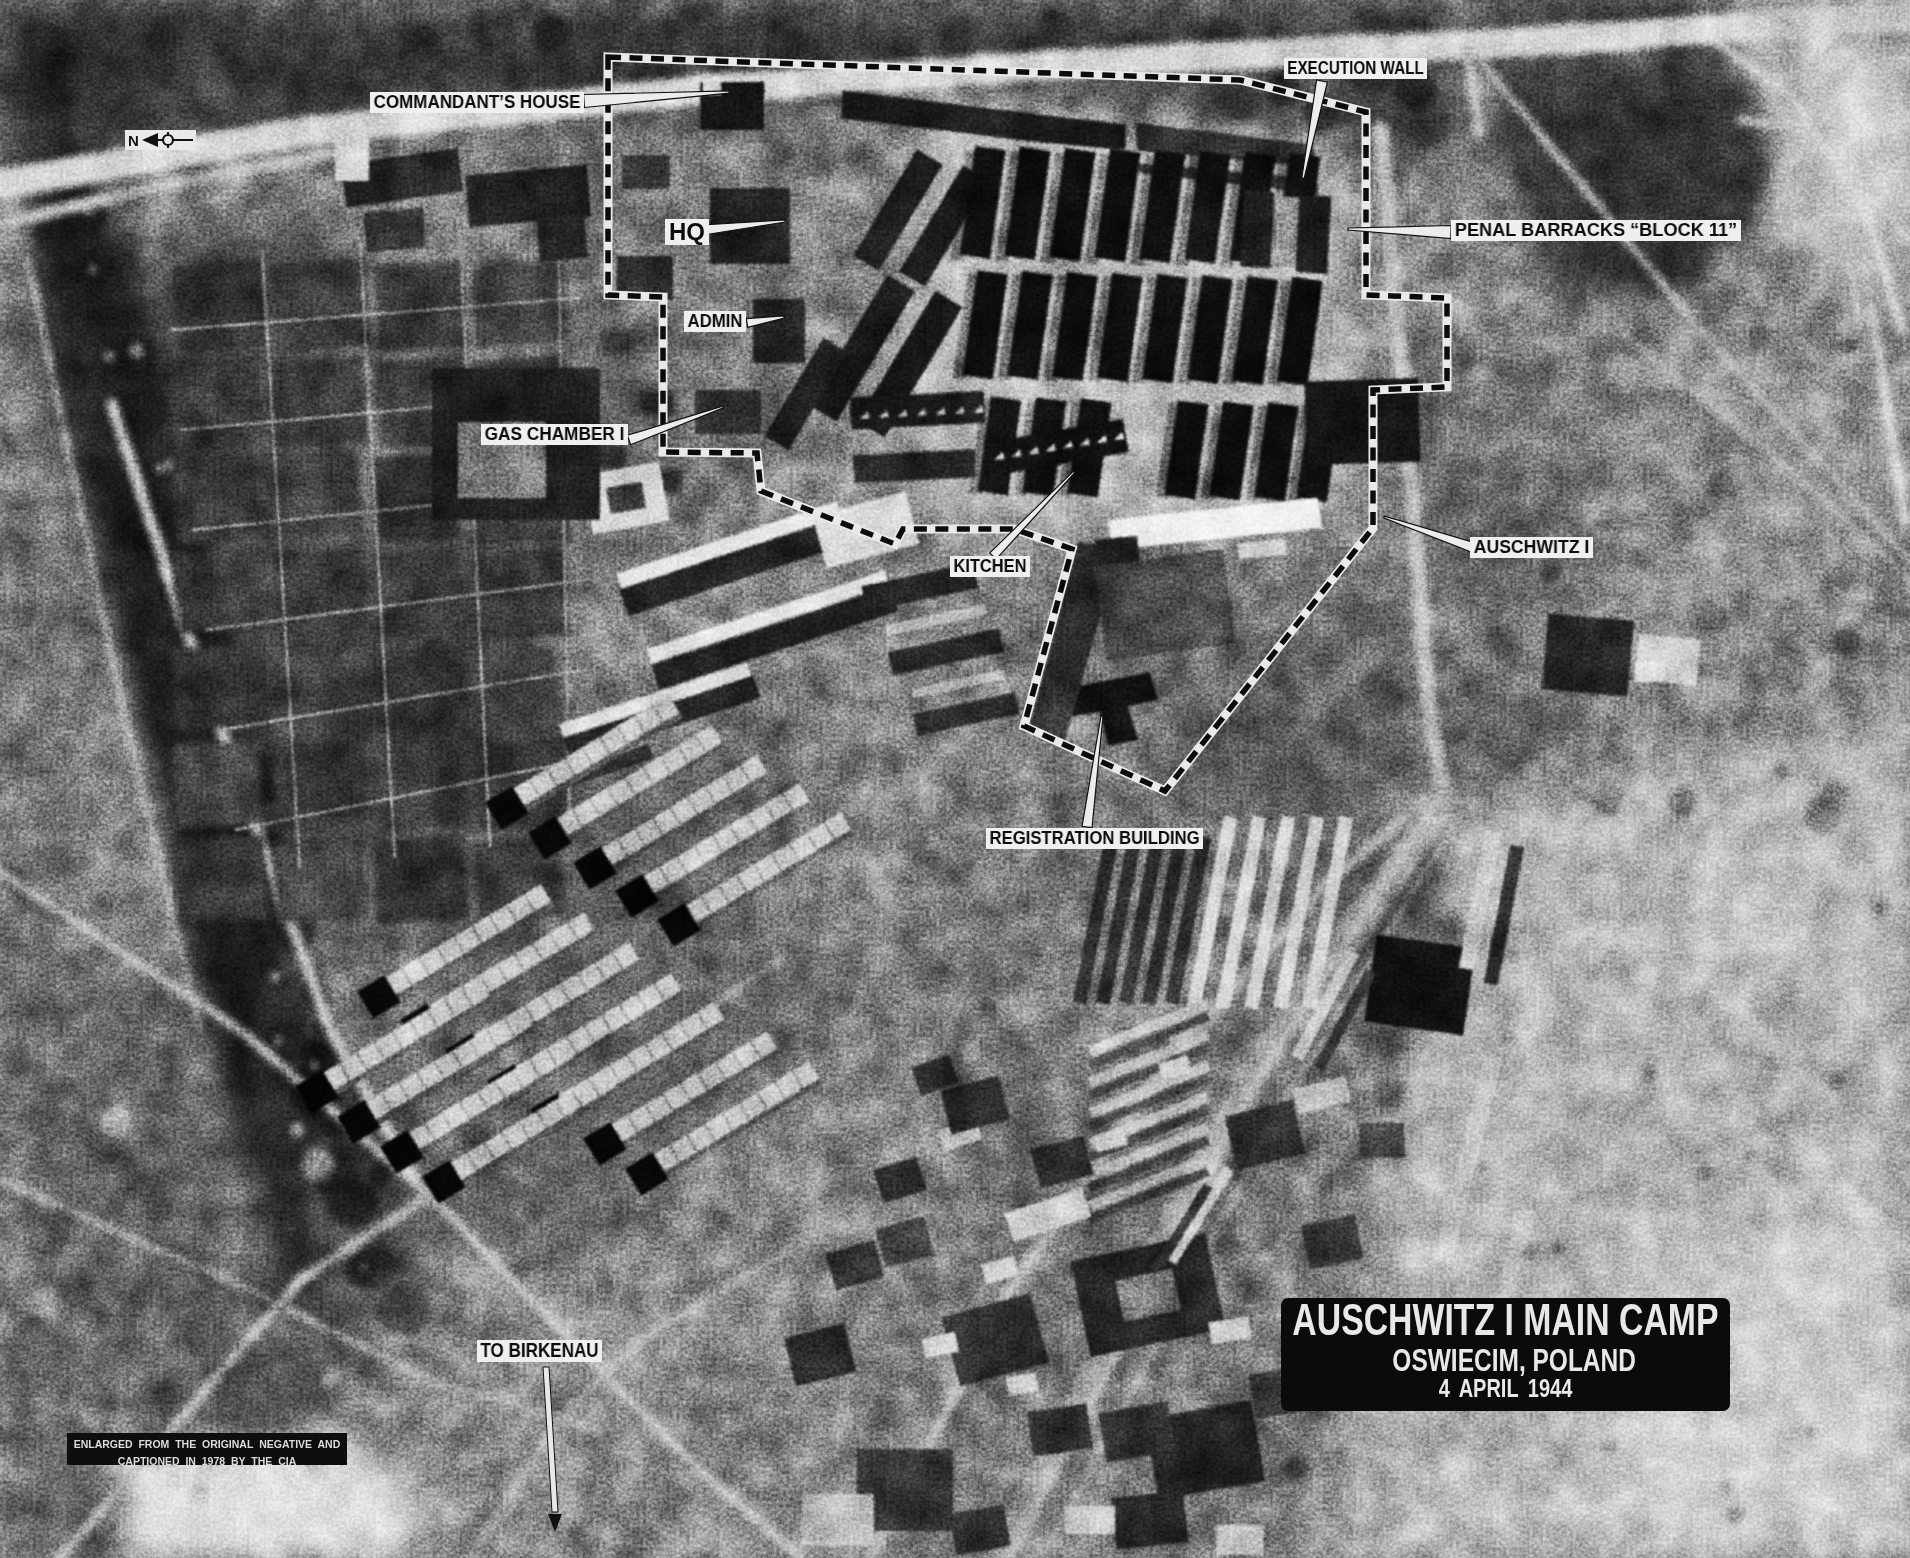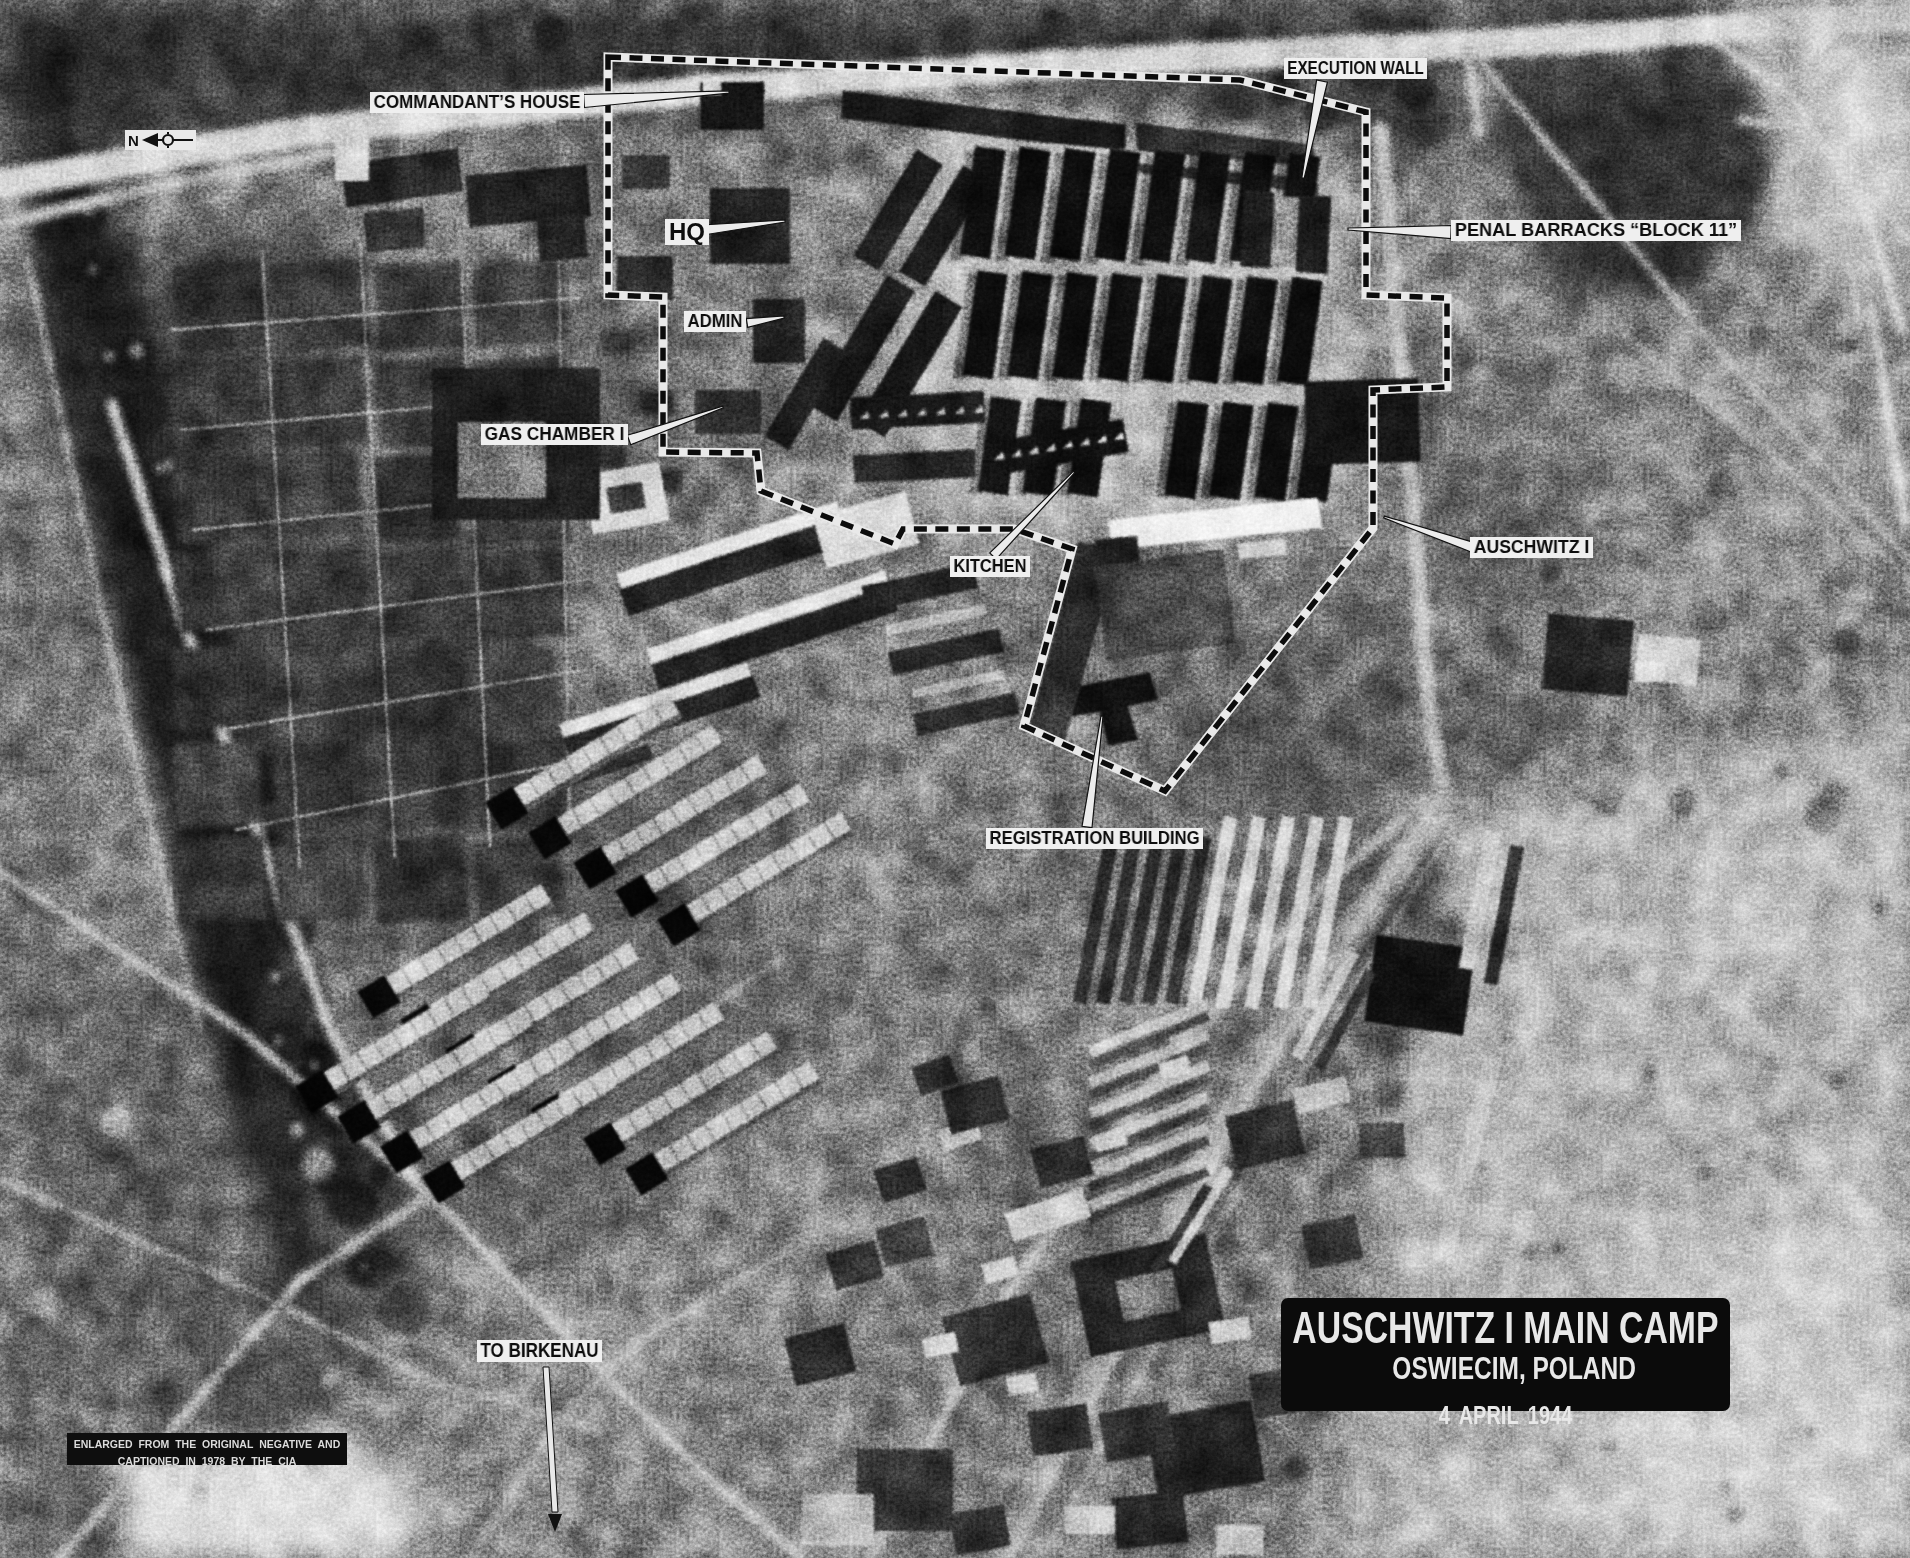--- a/index.html
+++ b/index.html
@@ -1066,16 +1066,16 @@
 
 <div class="lab" style="left:477px;top:1340px;font-size:20px;transform:scaleX(0.853);">TO BIRKENAU</div>
 
 <div style="transform:translateZ(0);position:absolute;left:67px;top:1433px;width:280px;height:32px;background:#0e0e0e;color:#dcdcdc;
 font-family:'Liberation Sans',sans-serif;font-weight:bold;font-size:10.5px;text-align:center;letter-spacing:0;line-height:1.65;padding-top:3px;box-sizing:border-box;white-space:nowrap;">
 <span id="c1" style="display:inline-block;">ENLARGED&nbsp; FROM&nbsp; THE&nbsp; ORIGINAL&nbsp; NEGATIVE&nbsp; AND</span><br>
 <span id="c2" style="display:inline-block;">CAPTIONED&nbsp; IN&nbsp; 1978&nbsp; BY&nbsp; THE&nbsp; CIA</span></div>
 
 <div style="transform:translateZ(0);position:absolute;left:1281px;top:1298px;width:449px;height:113px;background:#0b0b0b;border-radius:7px;
 color:#e8e8e8;font-family:'Liberation Sans',sans-serif;font-weight:bold;text-align:center;line-height:1;">
-<div style="font-size:44px;margin-top:8px;white-space:nowrap;"><span id="t1" style="display:inline-block;margin:0 -60px;transform:scaleX(0.768);">AUSCHWITZ I MAIN CAMP</span></div>
+<div style="font-size:44px;margin-top:0;white-space:nowrap;"><span id="t1" style="display:inline-block;margin:0 -60px;transform:scaleX(0.768);">AUSCHWITZ I MAIN CAMP</span></div>
 <div style="font-size:31px;margin-top:3px;white-space:nowrap;padding-left:17px;"><span id="t2" style="display:inline-block;transform:scaleX(0.79);">OSWIECIM, POLAND</span></div>
-<div style="font-size:25px;margin-top:19px;white-space:nowrap;"><span id="t3" style="display:inline-block;transform:scaleX(0.8);word-spacing:5px;">4 APRIL 1944</span></div>
+<div style="font-size:25px;margin-top:0;white-space:nowrap;"><span id="t3" style="display:inline-block;transform:scaleX(0.8);word-spacing:5px;">4 APRIL 1944</span></div>
 </div>
 </div>
 </body></html>

